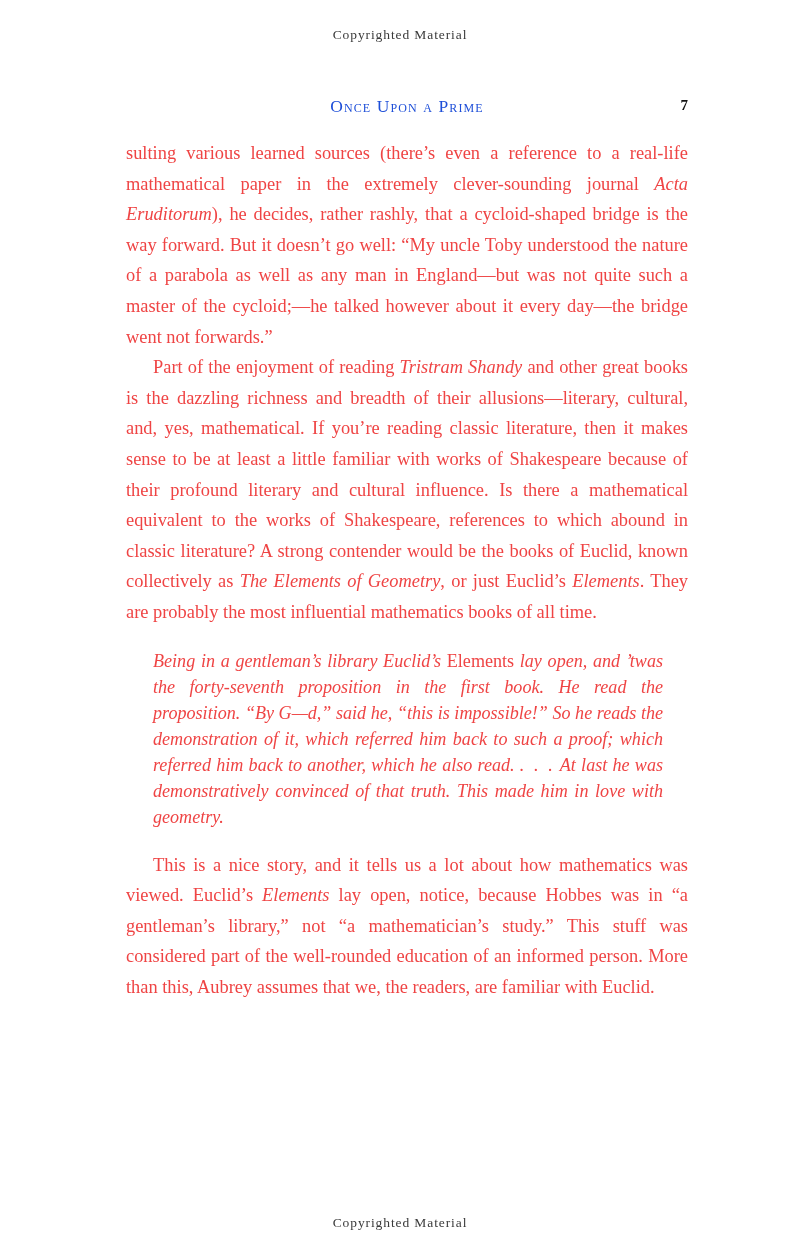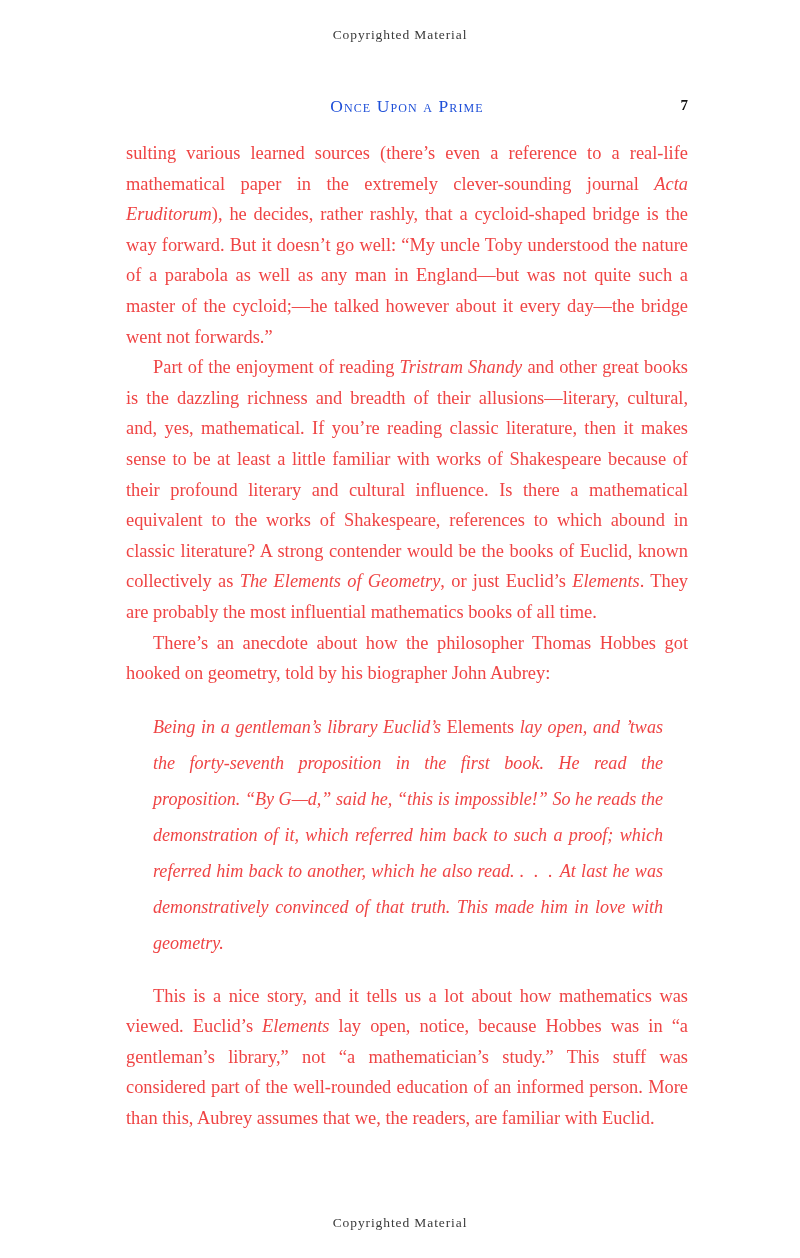--- a/index.html
+++ b/index.html
@@ -72,21 +72,21 @@
   }
   .body p.indent {
     text-indent: 27px;
   }
   .quote {
     margin: 20px 0 20px 0;
     padding: 0 0 0 27px;
     width: 510px;
     font-style: italic;
     font-size: 18.1px;
-    line-height: 36px;
+    line-height: 26px;
     text-align: justify;
   }
   .quote .roman {
     font-style: normal;
   }
   .it { font-style: italic; }
   .spaced-dots { letter-spacing: 2.2px; }
 </style>
 </head>
 <body>
@@ -99,21 +99,20 @@
     <div class="running-title">Once Upon a Prime</div>
     <div class="folio">7</div>
   </div>
 
   <div class="body">
 
     <p><span>sulting various learned sources (there’s even a reference to a real-life mathematical paper in the extremely clever-sounding journal </span><span class="it">Acta Eruditorum</span><span>), he decides, rather rashly, that a cycloid-shaped bridge is the way forward. But it doesn’t go well: “My uncle Toby understood the nature of a parabola as well as any man in England—but was not quite such a master of the cycloid;—he talked however about it every day—the bridge went not forwards.”</span></p>
 
     <p class="indent"><span>Part of the enjoyment of reading </span><span class="it">Tristram Shandy</span><span> and other great books is the dazzling richness and breadth of their allusions—literary, cultural, and, yes, mathematical. If you’re reading classic literature, then it makes sense to be at least a little familiar with works of Shakespeare because of their profound literary and cultural influence. Is there a mathematical equivalent to the works of Shakespeare, references to which abound in classic literature? A strong contender would be the books of Euclid, known collectively as </span><span class="it">The Elements of Geometry</span><span>, or just Euclid’s </span><span class="it">Elements</span><span>. They are probably the most influential mathematics books of all time.</span></p>
 
-    <p class="indent">There’s an anecdote about how the philosopher Thomas Hobbes got hooked on geometry, told by his biographer John Aubrey:</p>
 
     <blockquote class="quote"><span>Being in a gentleman’s library Euclid’s </span><span class="roman">Elements</span><span> lay open, and ’twas the forty-seventh proposition in the first book. He read the proposition. “By G—d,” said he, “this is impossible!” So he reads the demonstration of it, which referred him back to such a proof; which referred him back to another, which he also read. </span><span class="spaced-dots">. . .</span><span> At last he was demonstratively convinced of that truth. This made him in love with geometry.</span></blockquote>
 
     <p class="indent"><span>This is a nice story, and it tells us a lot about how mathematics was viewed. Euclid’s </span><span class="it">Elements</span><span> lay open, notice, because Hobbes was in “a gentleman’s library,” not “a mathematician’s study.” This stuff was considered part of the well-rounded education of an informed person. More than this, Aubrey assumes that we, the readers, are familiar with Euclid.</span></p>
 
   </div>
 
   <div class="watermark watermark-bottom">Copyrighted Material</div>
 
 </div>

